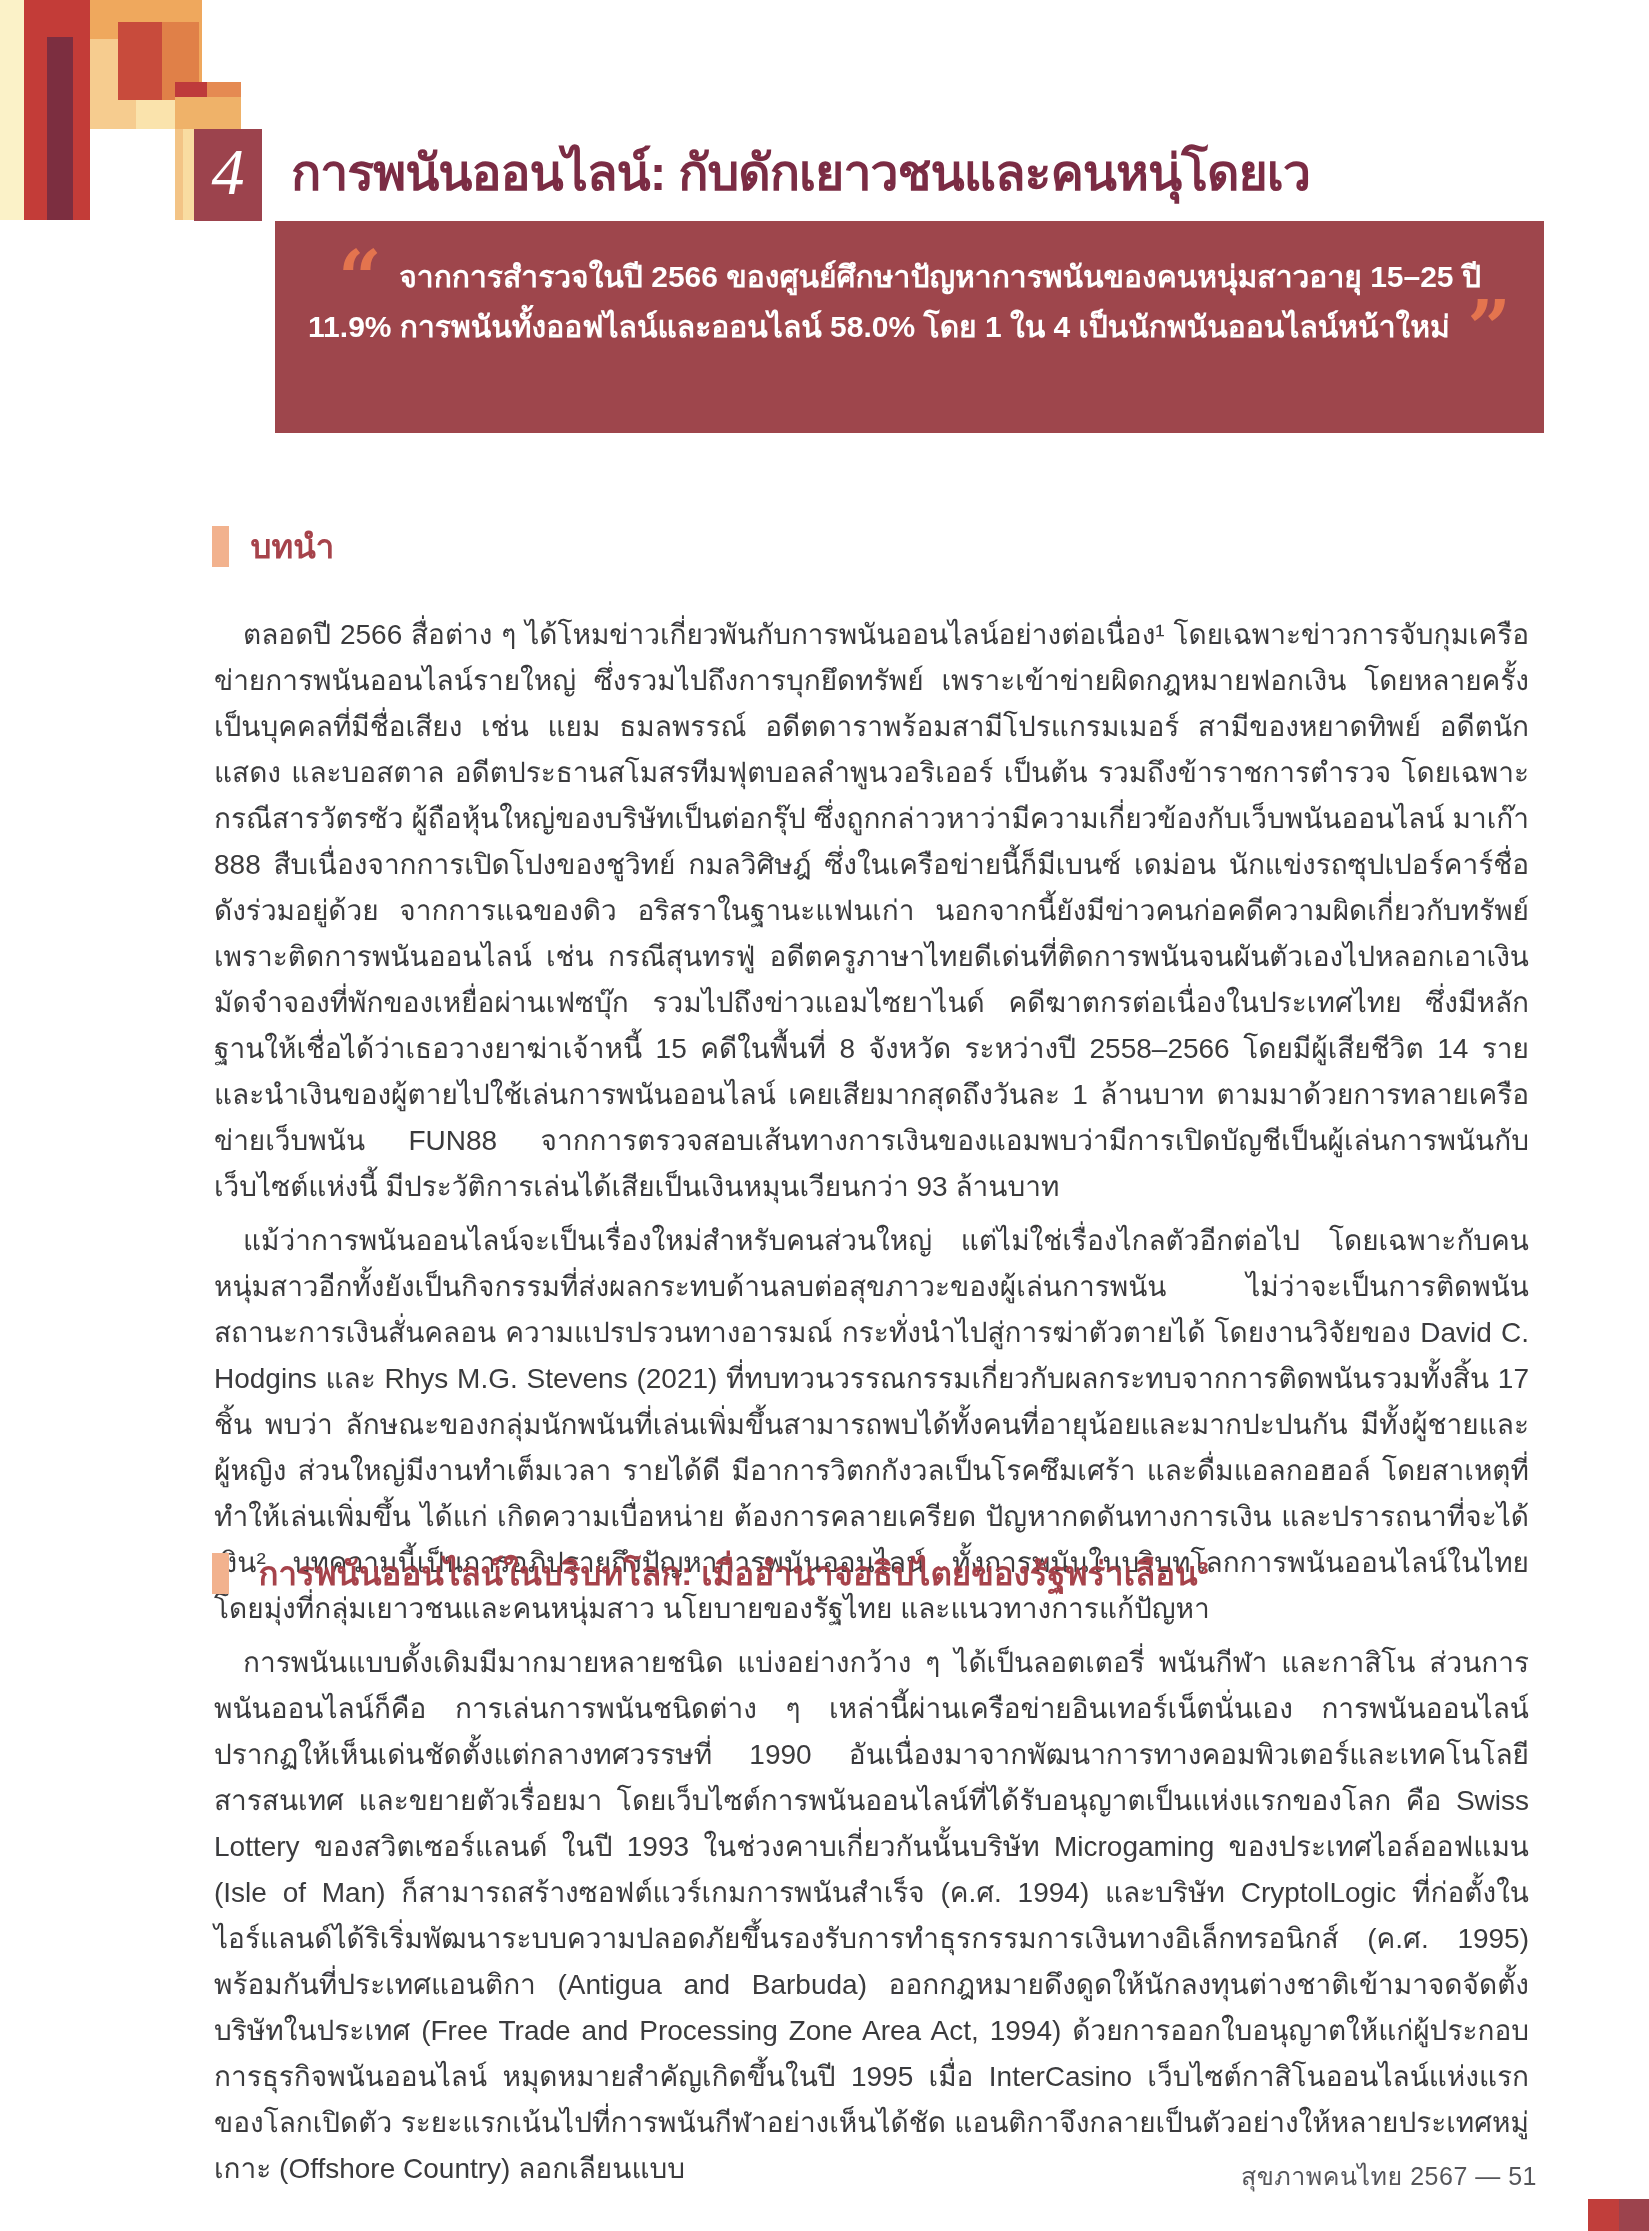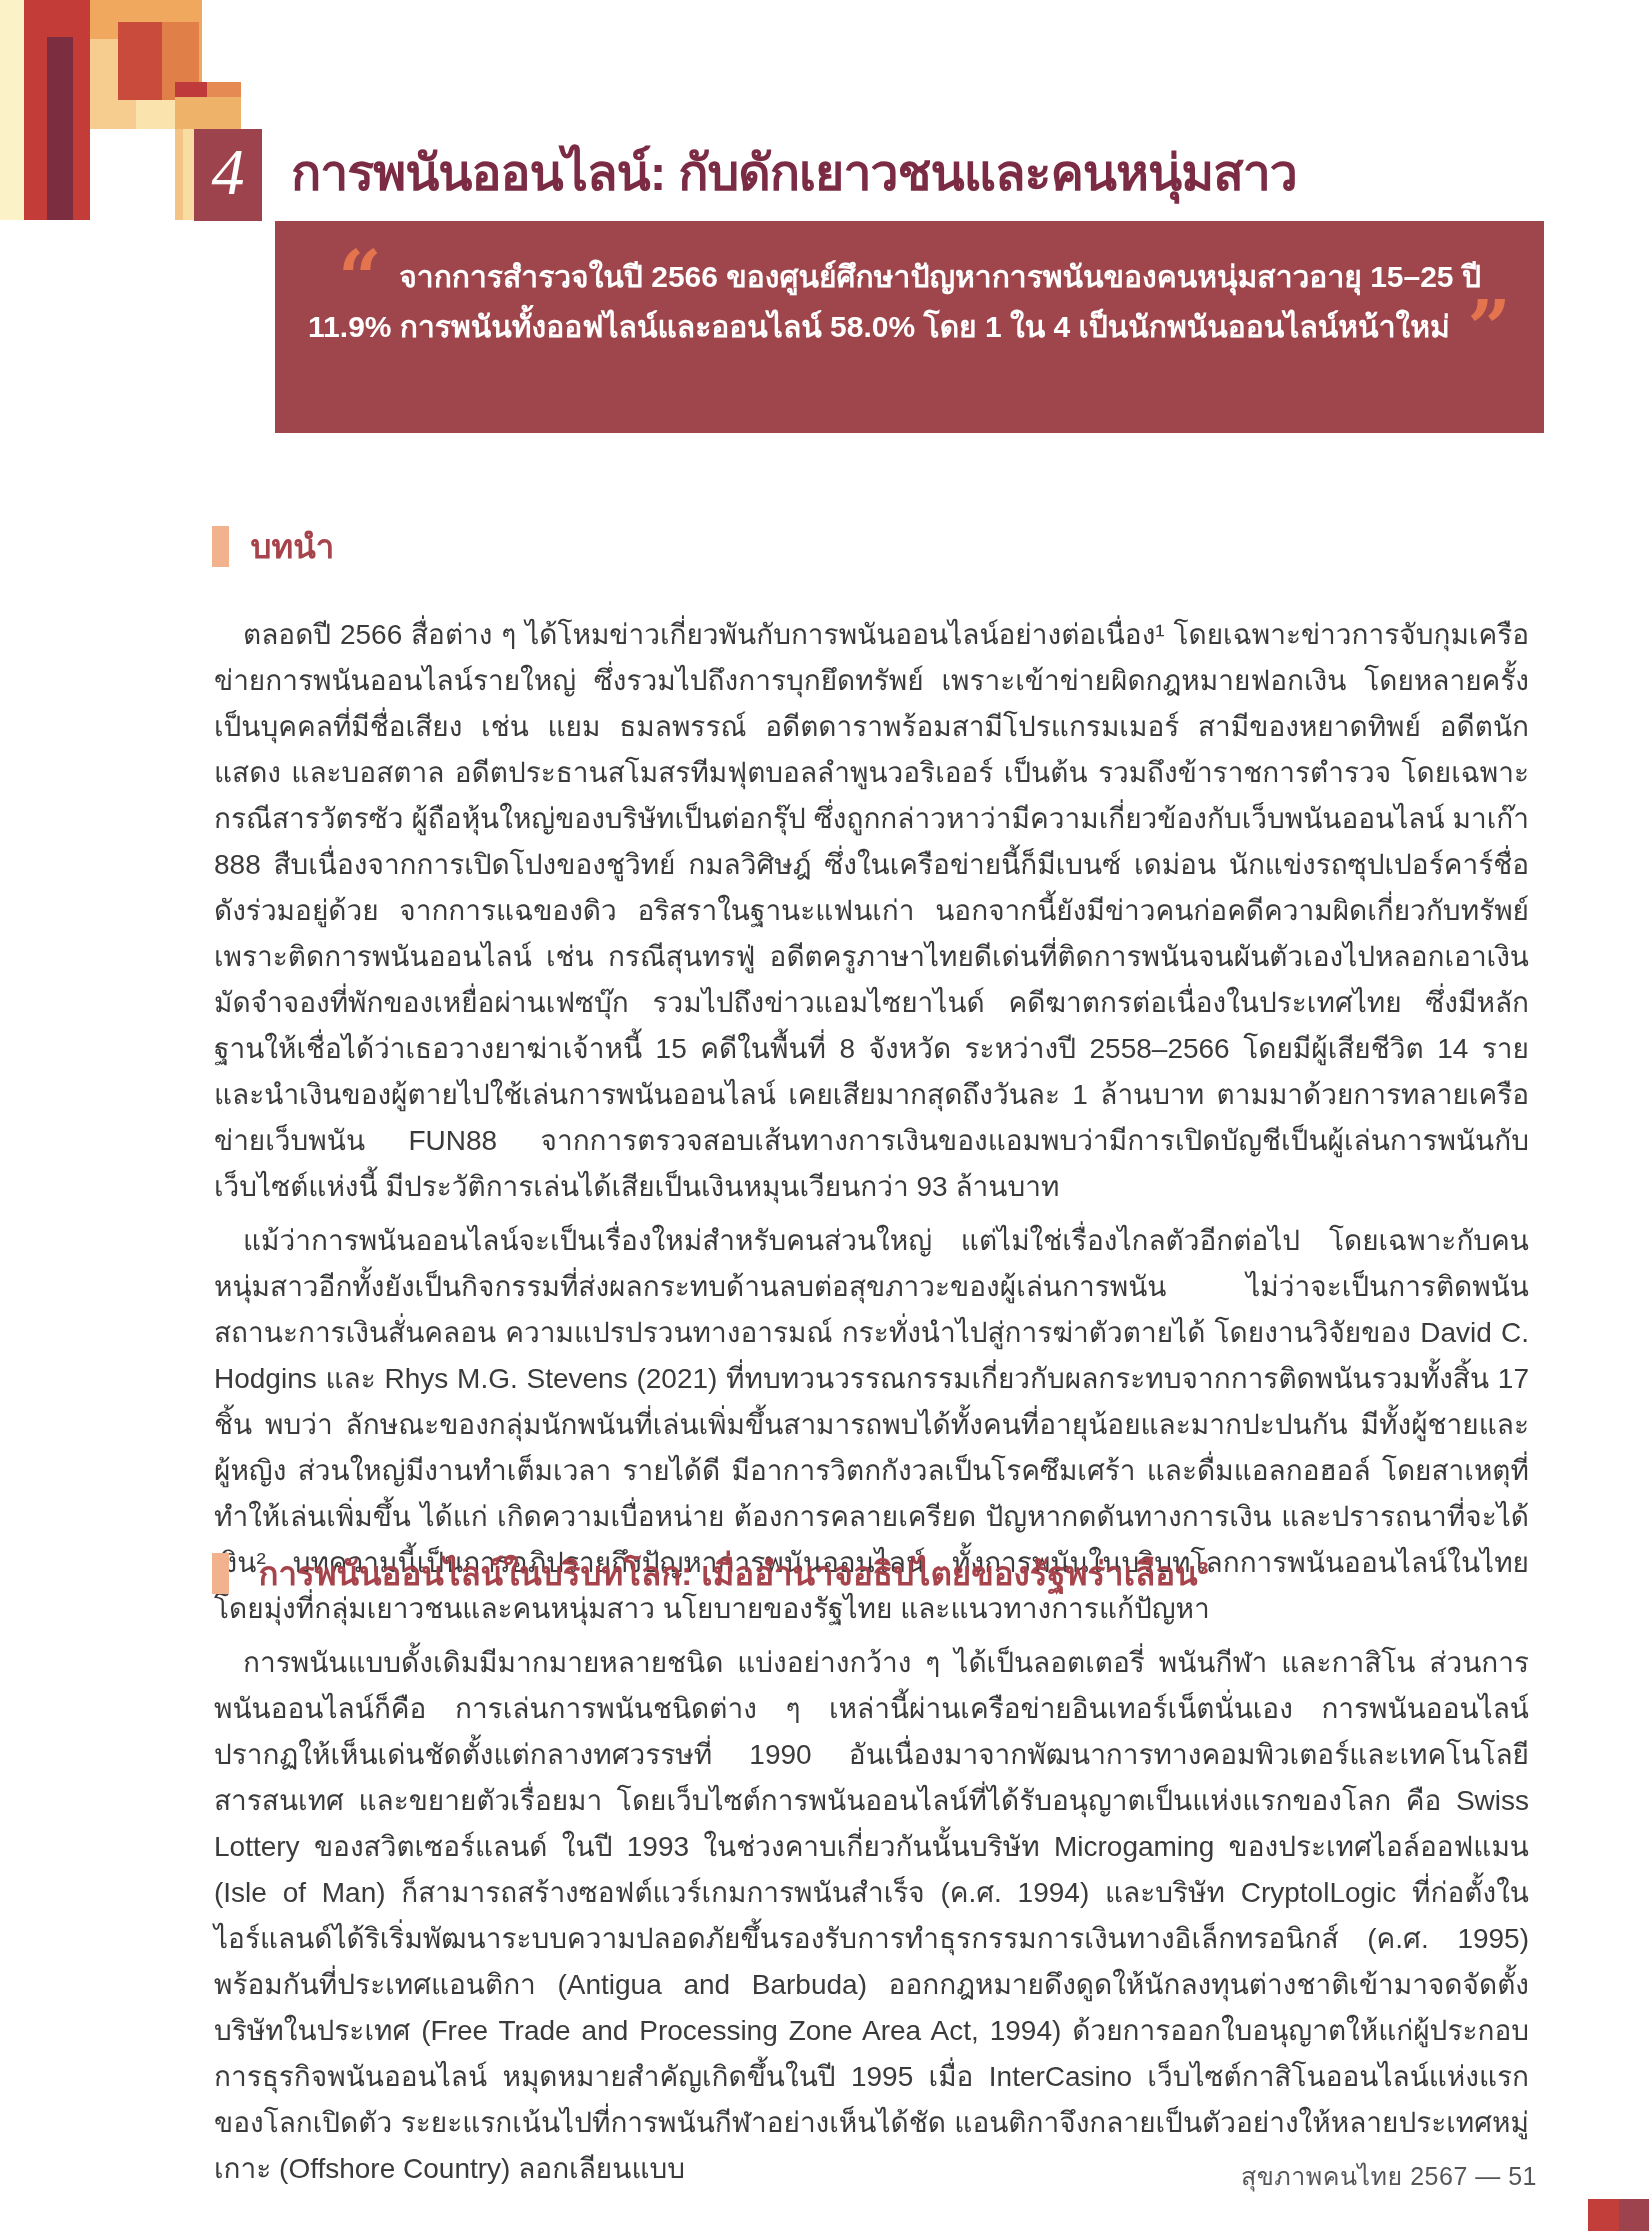--- a/index.html
+++ b/index.html
@@ -97,21 +97,21 @@
     <div class="tile t-orgsm"></div>
     <div class="tile t-tanband"></div>
     <div class="tile t-strip1"></div>
     <div class="tile t-strip2"></div>
   </div>
 
   <div class="chapter-box">
     <span class="chapter-num">4</span>
   </div>
 
-  <h1 class="title">การพนันออนไลน์: กับดักเยาวชนและคนหนุ่มสาว</h1>
+  <h1 class="title">การพนันออนไลน์: กับดักเยาวชนและคนหนุ่โดยเว</h1>
 
   <div class="quote-box">
     <div class="qline">
       <span class="qmark open">“</span><span>จากการสำรวจในปี 2566 ของศูนย์ศึกษาปัญหาการพนันของคนหนุ่มสาวอายุ 15–25 ปี</span>
     </div>
     <div class="qline">
       <span>11.9% การพนันทั้งออฟไลน์และออนไลน์ 58.0% โดย 1 ใน 4 เป็นนักพนันออนไลน์หน้าใหม่</span><span class="qmark close">”</span>
     </div>
   </div>
 

